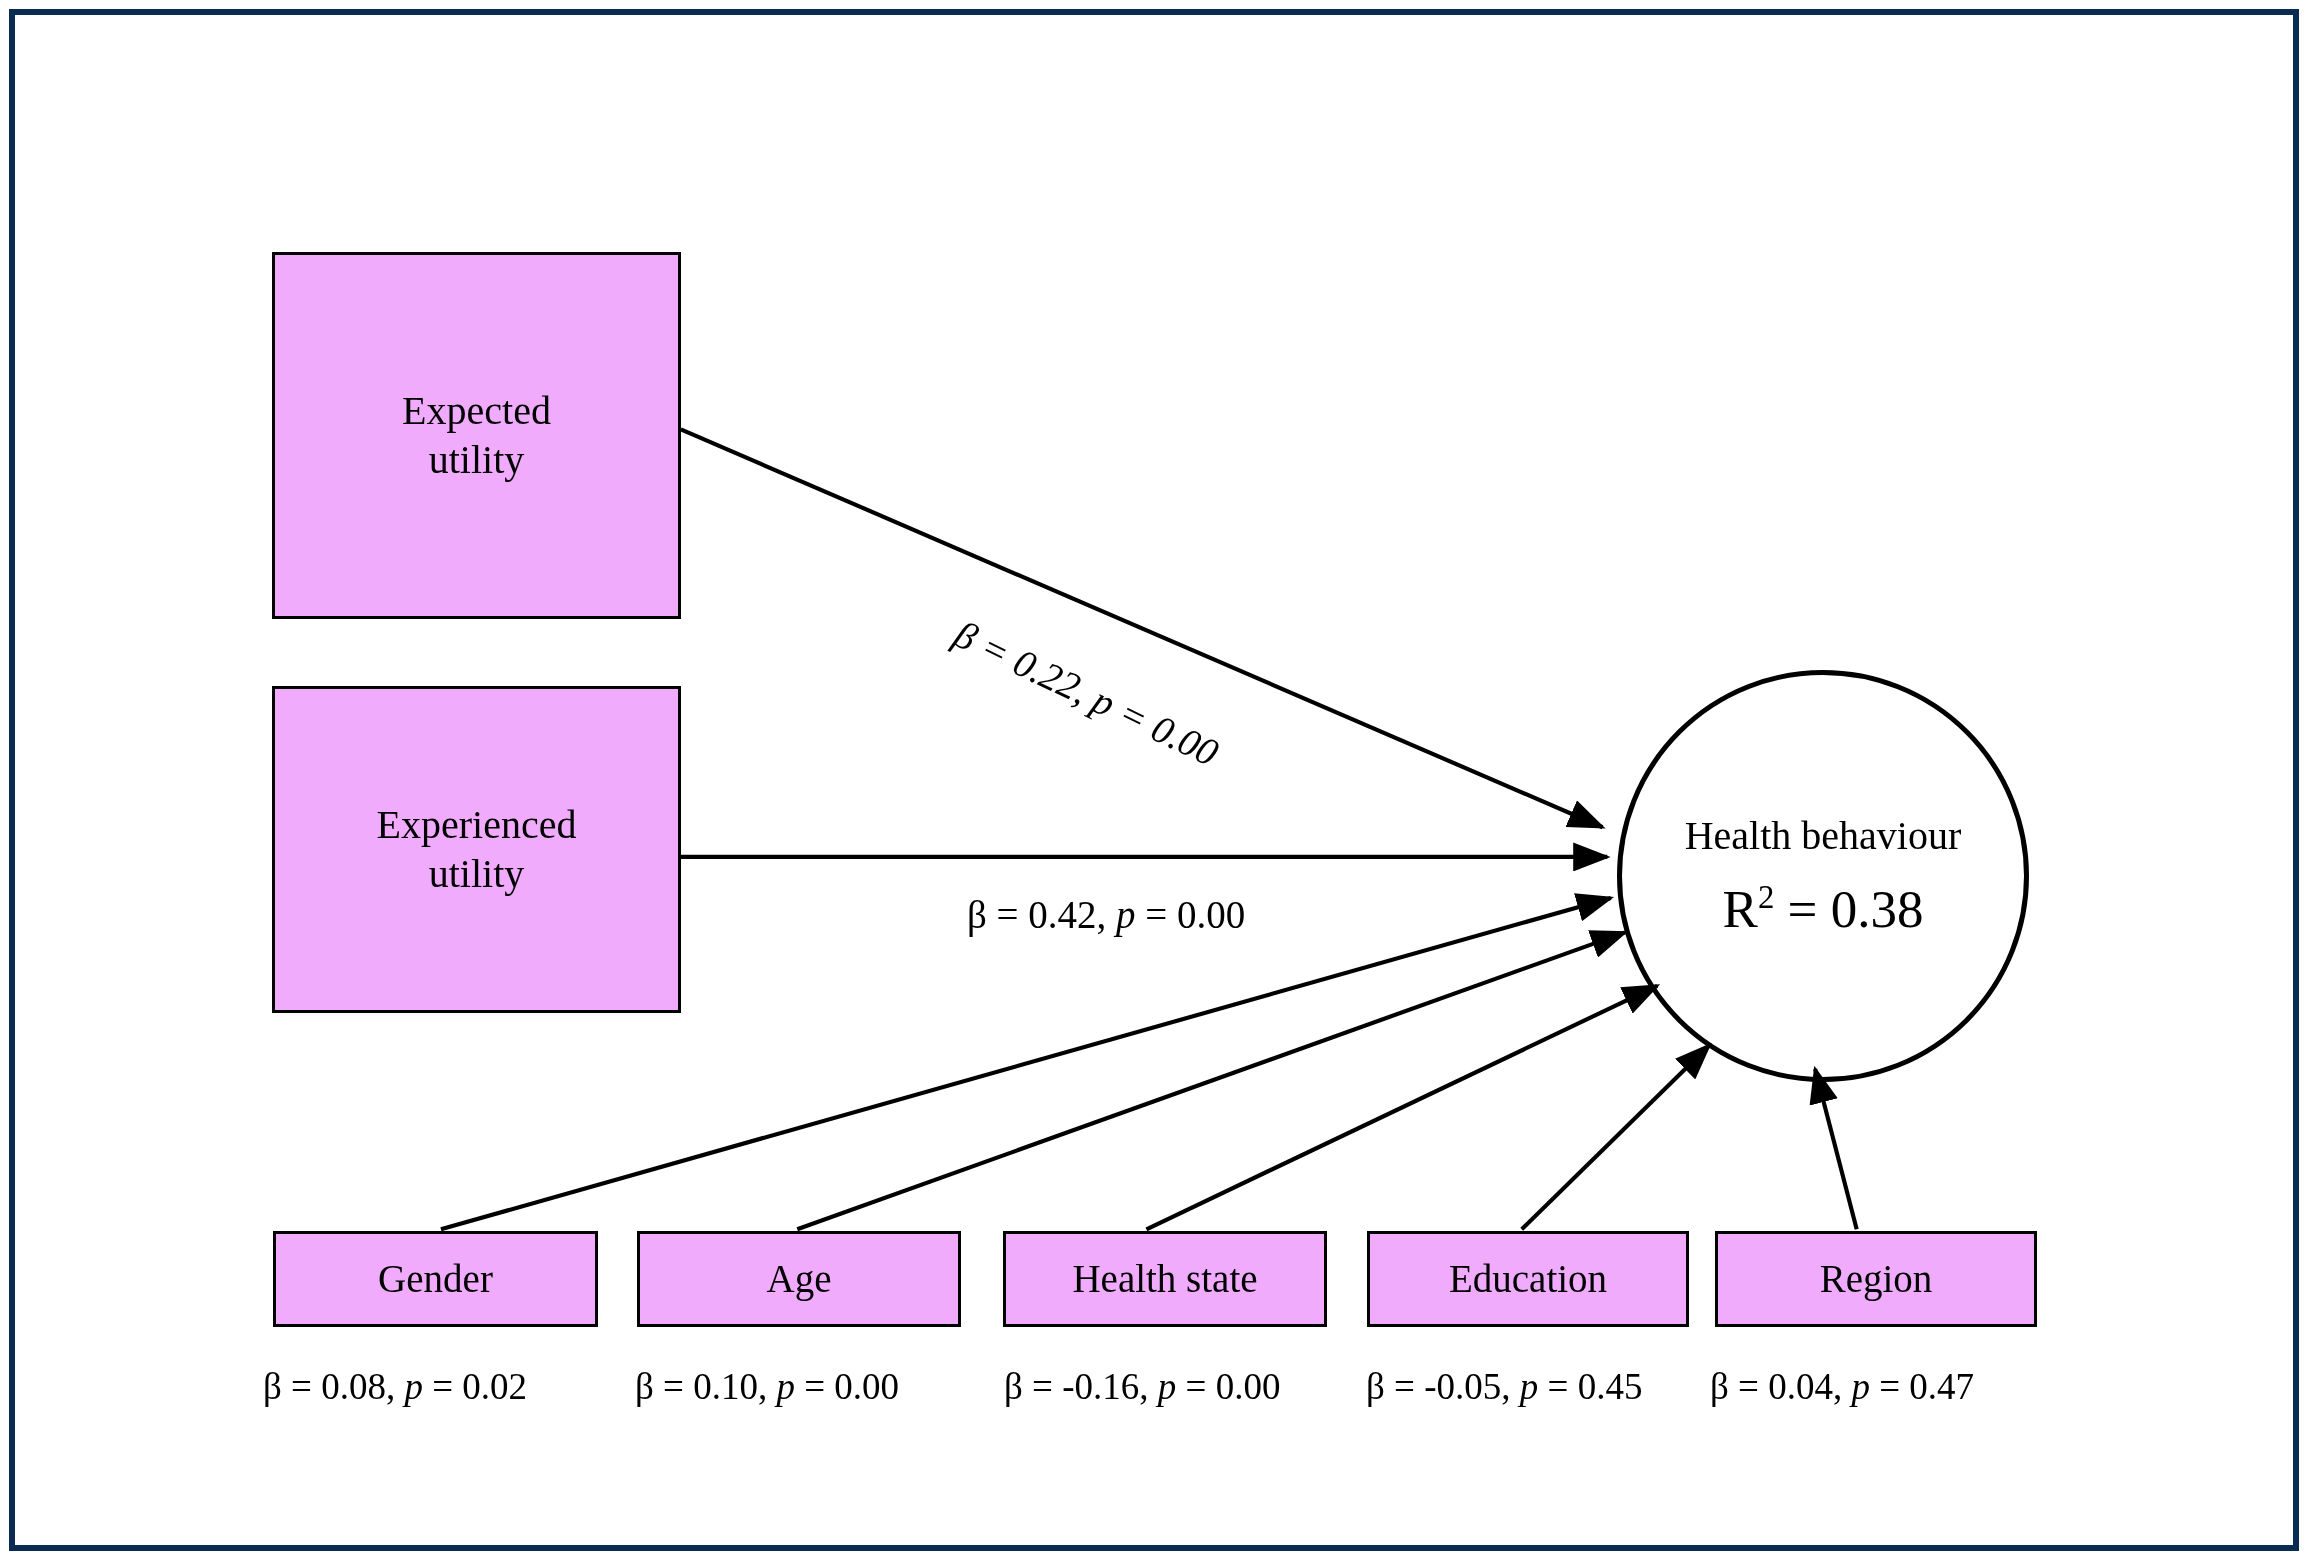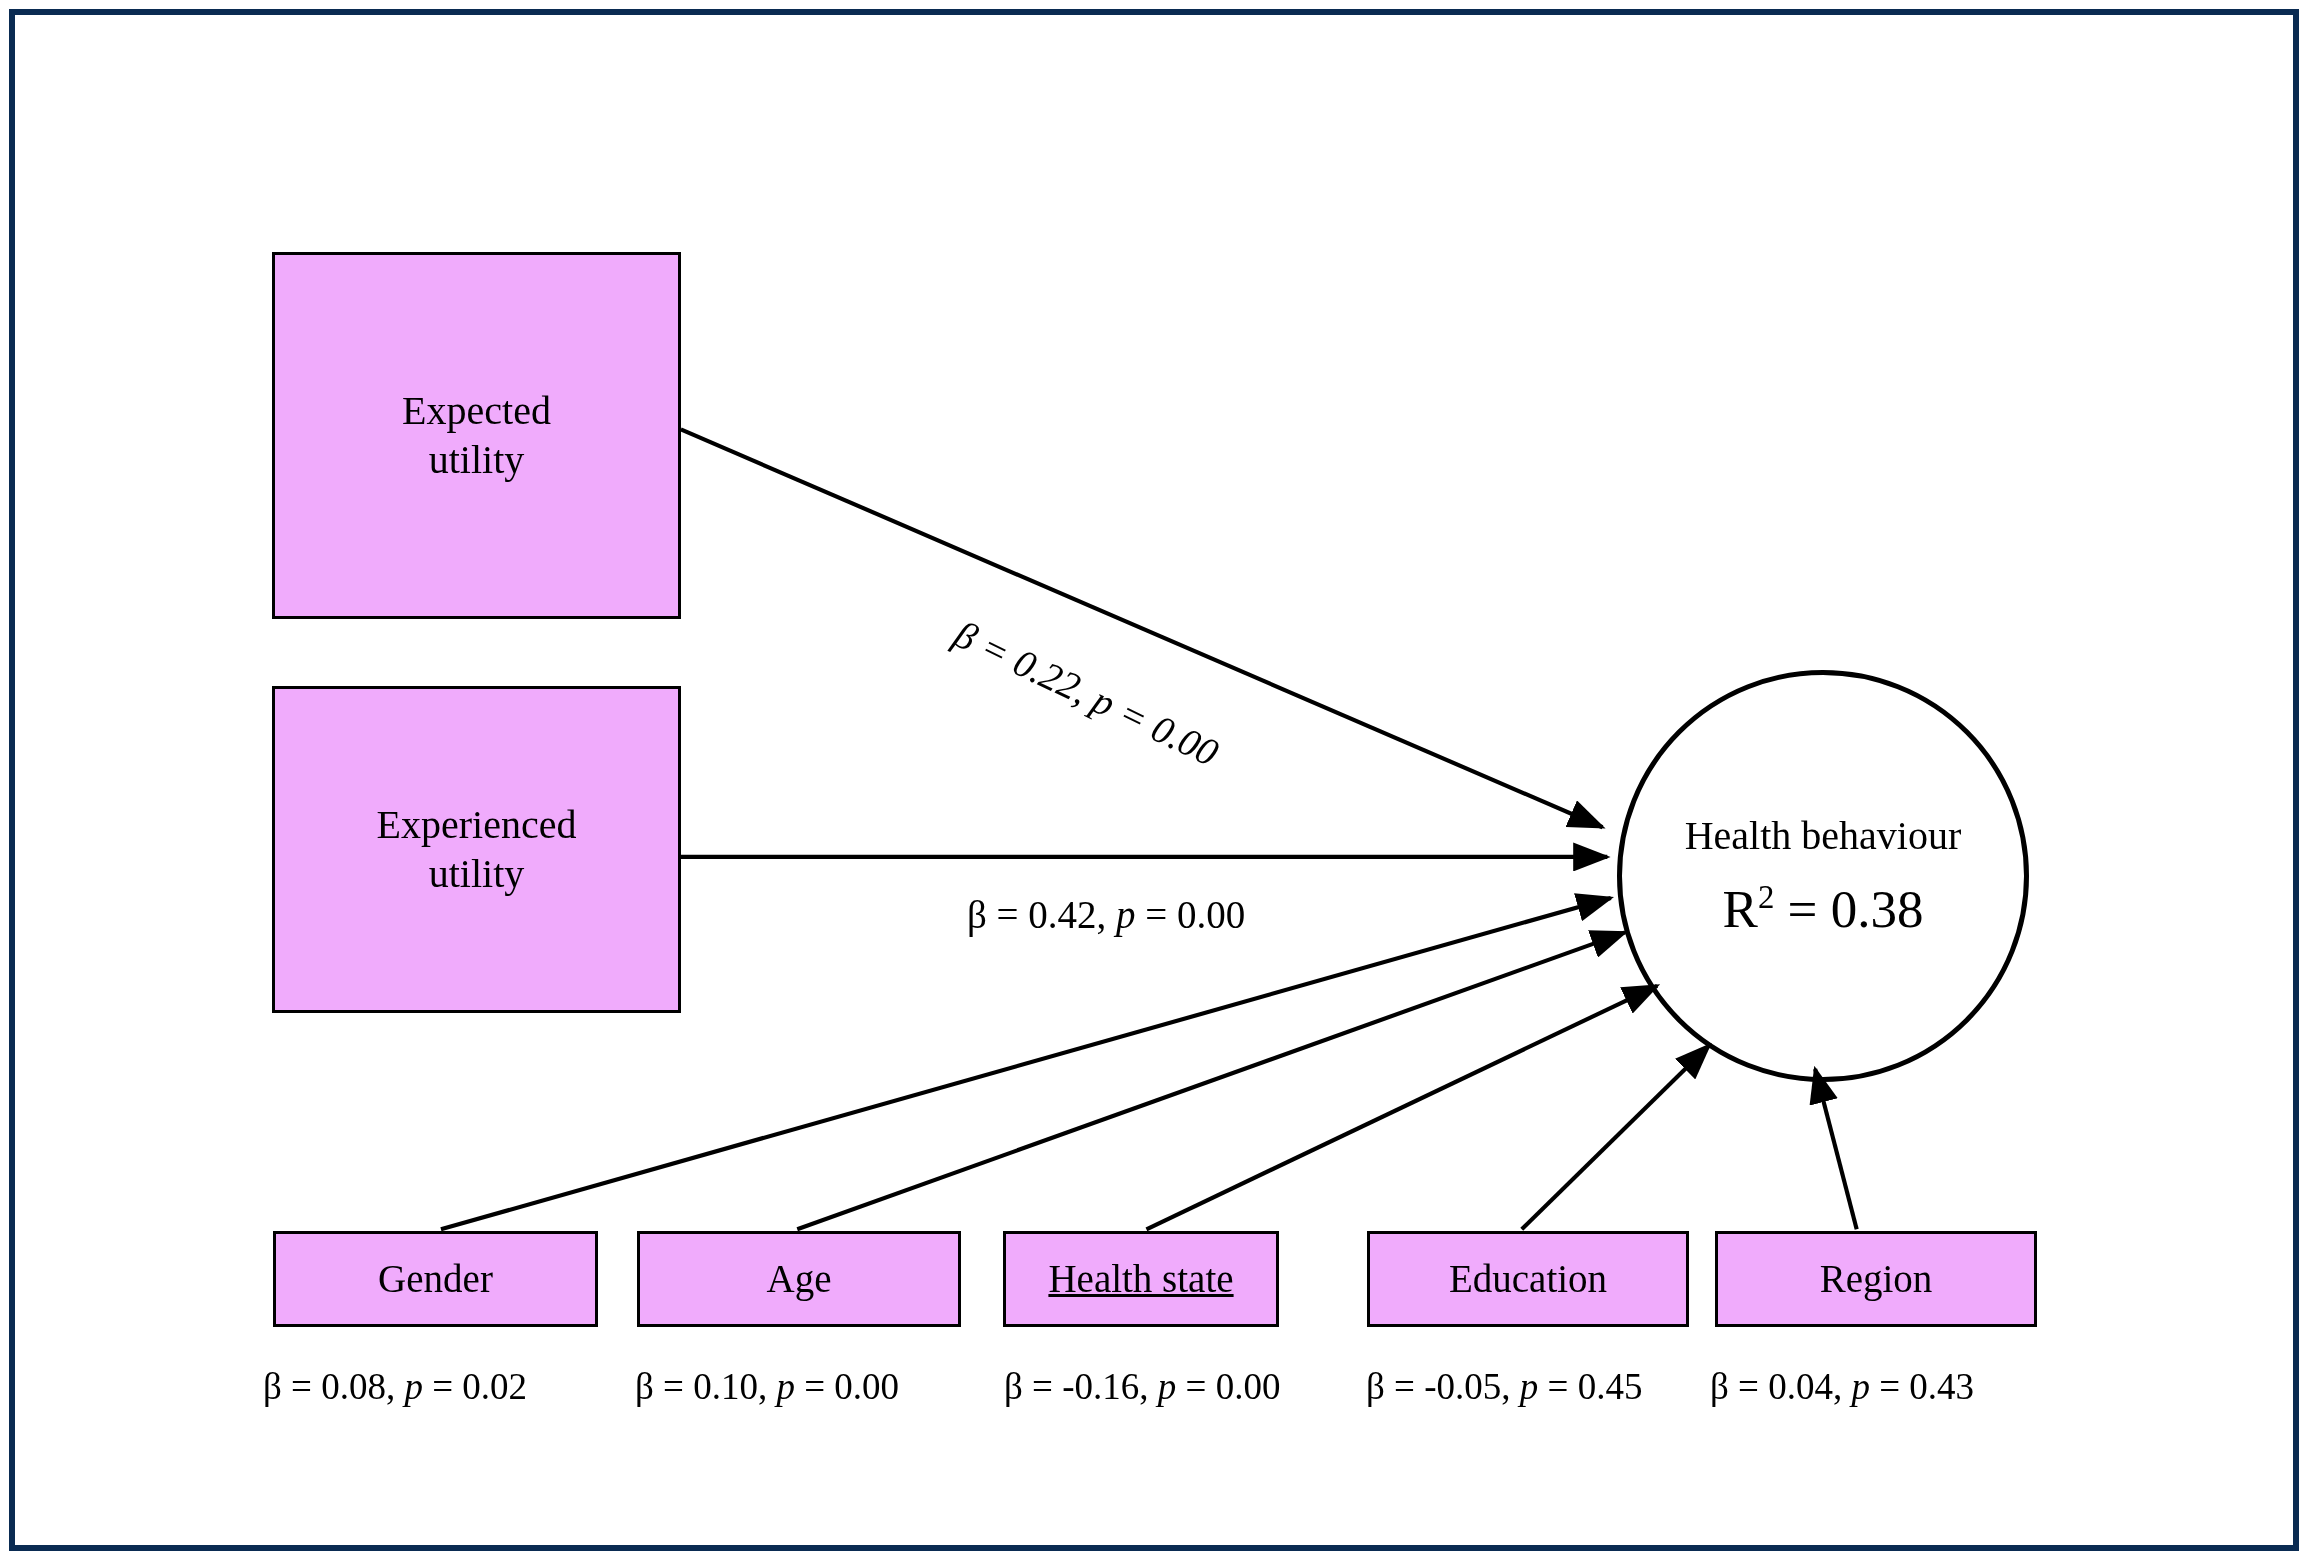--- a/index.html
+++ b/index.html
@@ -64,21 +64,21 @@
     height: 327px;
     font-size: 40px;
   }
   .cov-box {
     top: 1231px;
     height: 96px;
     font-size: 39px;
   }
   #box-gender   { left: 273px;  width: 325px; }
   #box-age      { left: 637px; width: 324px; }
-  #box-health-state { left: 1003px; width: 276px; text-decoration: underline; }
+  #box-health-state { left: 1003px; width: 324px; }
   #box-education    { left: 1367px; width: 322px; }
   #box-region       { left: 1715px; width: 322px; }
 
   #circle-health-behaviour {
     position: absolute;
     left: 1617px;
     top: 670px;
     width: 412px;
     height: 412px;
     box-sizing: border-box;
@@ -218,16 +218,16 @@
   <div class="edge-label" id="label-experienced-path"><span>β = 0.42, </span><i>p</i><span> = 0.00</span></div>
 
   <div class="cov-label" id="cov-label-gender"><span>β = 0.08, </span><i>p</i><span> = 0.02</span></div>
 
   <div class="cov-label" id="cov-label-age"><span>β = 0.10, </span><i>p</i><span> = 0.00</span></div>
 
   <div class="cov-label" id="cov-label-health-state"><span>β = -0.16, </span><i>p</i><span> = 0.00</span></div>
 
   <div class="cov-label" id="cov-label-education"><span>β = -0.05, </span><i>p</i><span> = 0.45</span></div>
 
-  <div class="cov-label" id="cov-label-region"><span>β = 0.04, </span><i>p</i><span> = 0.43</span></div>
+  <div class="cov-label" id="cov-label-region"><span>β = 0.04, </span><i>p</i><span> = 0.47</span></div>
 
 </div>
 
 
 </body></html>

